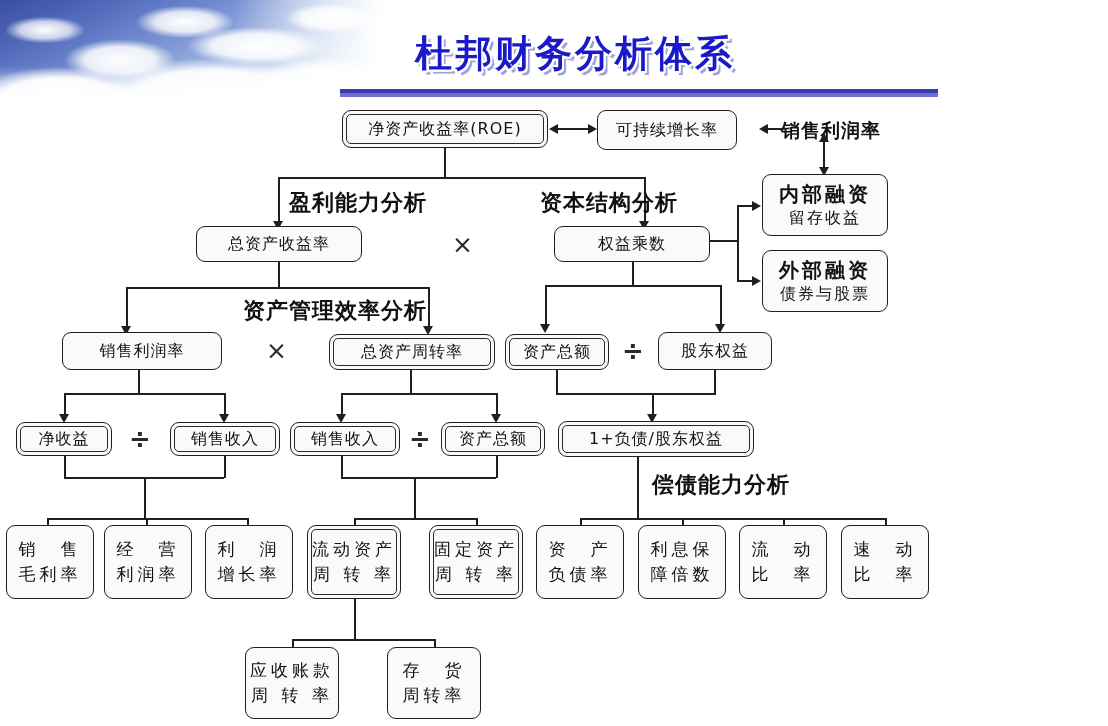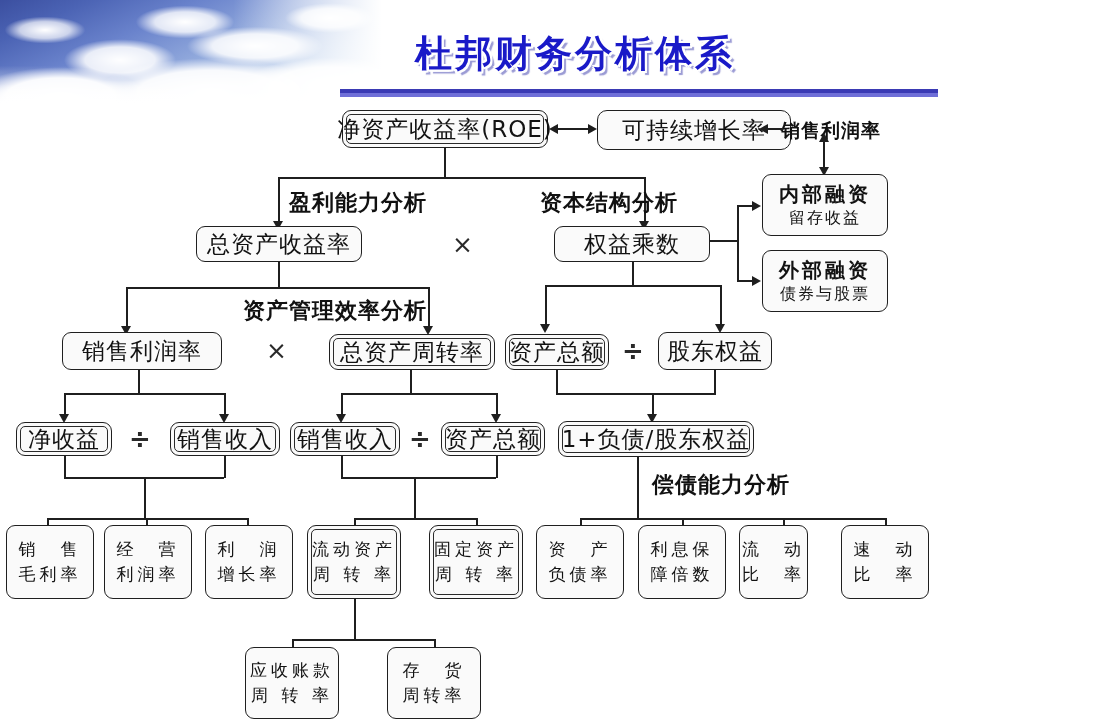--- a/index.html
+++ b/index.html
@@ -56,21 +56,21 @@
     position:absolute;box-sizing:border-box;
     border:1.6px solid #1f1f1f;border-radius:9px;
     background:#fafafa;
     color:#121212;
     display:flex;flex-direction:column;
     align-items:center;justify-content:center;
     text-align:center;white-space:nowrap;
     font-family:"DejaVu Sans","Liberation Sans",sans-serif;
   }
   .node .tx{display:block;}
-  .n1{font-size:23px;letter-spacing:1px;}
+  .n1{font-size:16px;letter-spacing:1px;}
   .n3{font-size:17px;letter-spacing:4px;line-height:25px;}
   .sub{font-size:16px;letter-spacing:2px;}
   .bigb{font-size:20px;font-weight:bold;letter-spacing:3px;}
 
   
   .dbl::before{
     content:"";position:absolute;left:3px;top:3px;right:3px;bottom:3px;
     border:1.3px solid #2a2a2a;border-radius:5px;pointer-events:none;
   }
 
@@ -105,21 +105,21 @@
   <div id="sky"></div>
   <div id="sky-fade"></div>
 
   <div id="title">杜邦财务分析体系</div>
   <div id="title-rule"></div>
 
   <div class="node n1 dbl" style="left:342px;top:110px;width:206px;height:38px;">
     <span class="tx">净资产收益率(ROE)</span>
   </div>
 
-  <div class="node n1" style="left:597px;top:110px;width:194px;height:40px;border-radius:10px;">
+  <div class="node n1" style="left:597px;top:110px;width:140px;height:40px;">
     <span class="tx">可持续增长率</span>
   </div>
 
   <div class="lbl" style="left:781px;top:118px;font-size:19px;letter-spacing:1px;">销售利润率</div>
 
   <div class="ln lnh" style="left:556px;top:128px;width:33px;"></div>
   <div class="arw l" style="left:549px;top:123.5px;"></div>
   <div class="arw r" style="left:588px;top:123.5px;"></div>
 
   <div class="ln lnh" style="left:766px;top:128px;width:17px;"></div>
@@ -301,21 +301,21 @@
     <span class="tx">周 转 率</span>
   </div>
   <div class="node n3" style="left:638px;top:525px;width:88px;height:74px;">
     <span class="tx">利息保</span>
     <span class="tx">障倍数</span>
   </div>
   <div class="node n3" style="left:536px;top:525px;width:88px;height:74px;">
     <span class="tx">资　产</span>
     <span class="tx">负债率</span>
   </div>
-  <div class="node n3" style="left:739px;top:525px;width:69px;height:74px;">
+  <div class="node n3" style="left:739px;top:525px;width:88px;height:74px;">
     <span class="tx">流　动</span>
     <span class="tx">比　率</span>
   </div>
   <div class="node n3" style="left:841px;top:525px;width:88px;height:74px;">
     <span class="tx">速　动</span>
     <span class="tx">比　率</span>
   </div>
 
   <div class="ln lnv" style="left:354px;top:599px;height:41px;"></div>
   <div class="ln lnh" style="left:292px;top:639px;width:142px;"></div>

